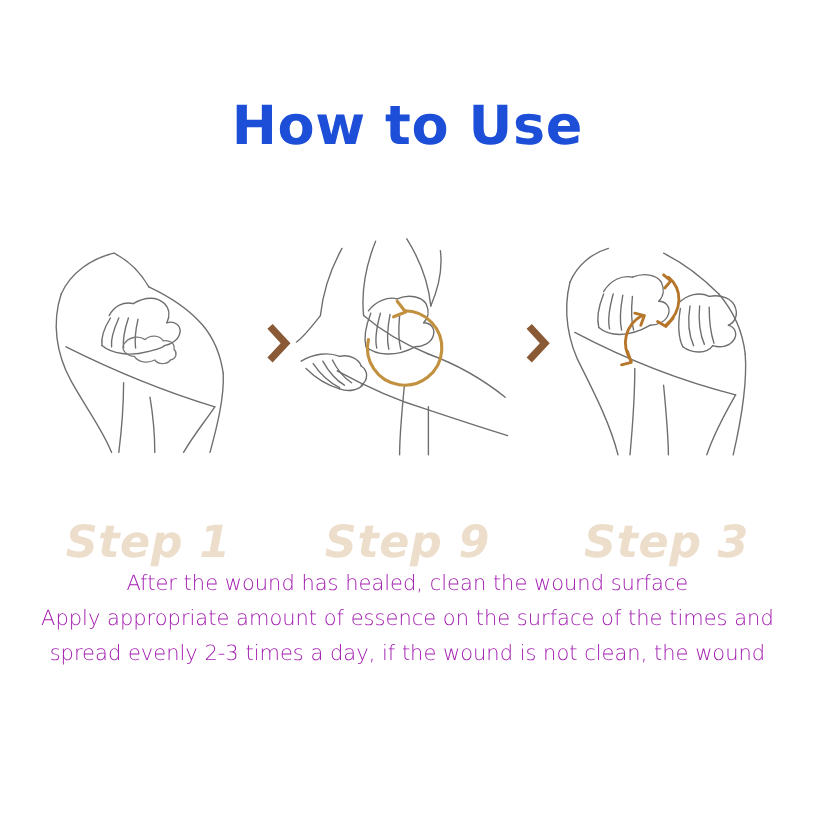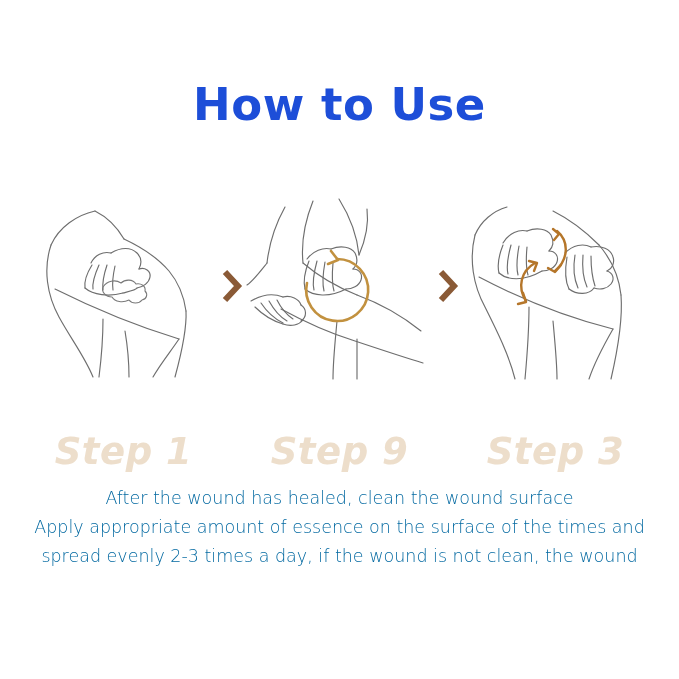--- a/index.html
+++ b/index.html
@@ -97,26 +97,25 @@
     margin: 0 -4px;
   }
 
   
   .body-copy {
     position: absolute;
     top: 473px;
     left: 0;
     width: 679px;
     text-align: center;
-    color: #0369a1;
+    color: #a21caf;
     font-size: 17.5px;
     font-weight: 300;
     line-height: 29px;
     font-family: "DejaVu Sans", sans-serif;
-    margin-top: 11px;
   }
   .body-copy .ln { display: block; white-space: nowrap; }
 </style>
 </head>
 <body>
 
 <div id="page">
 
   <div class="title">How to Use</div>
 

